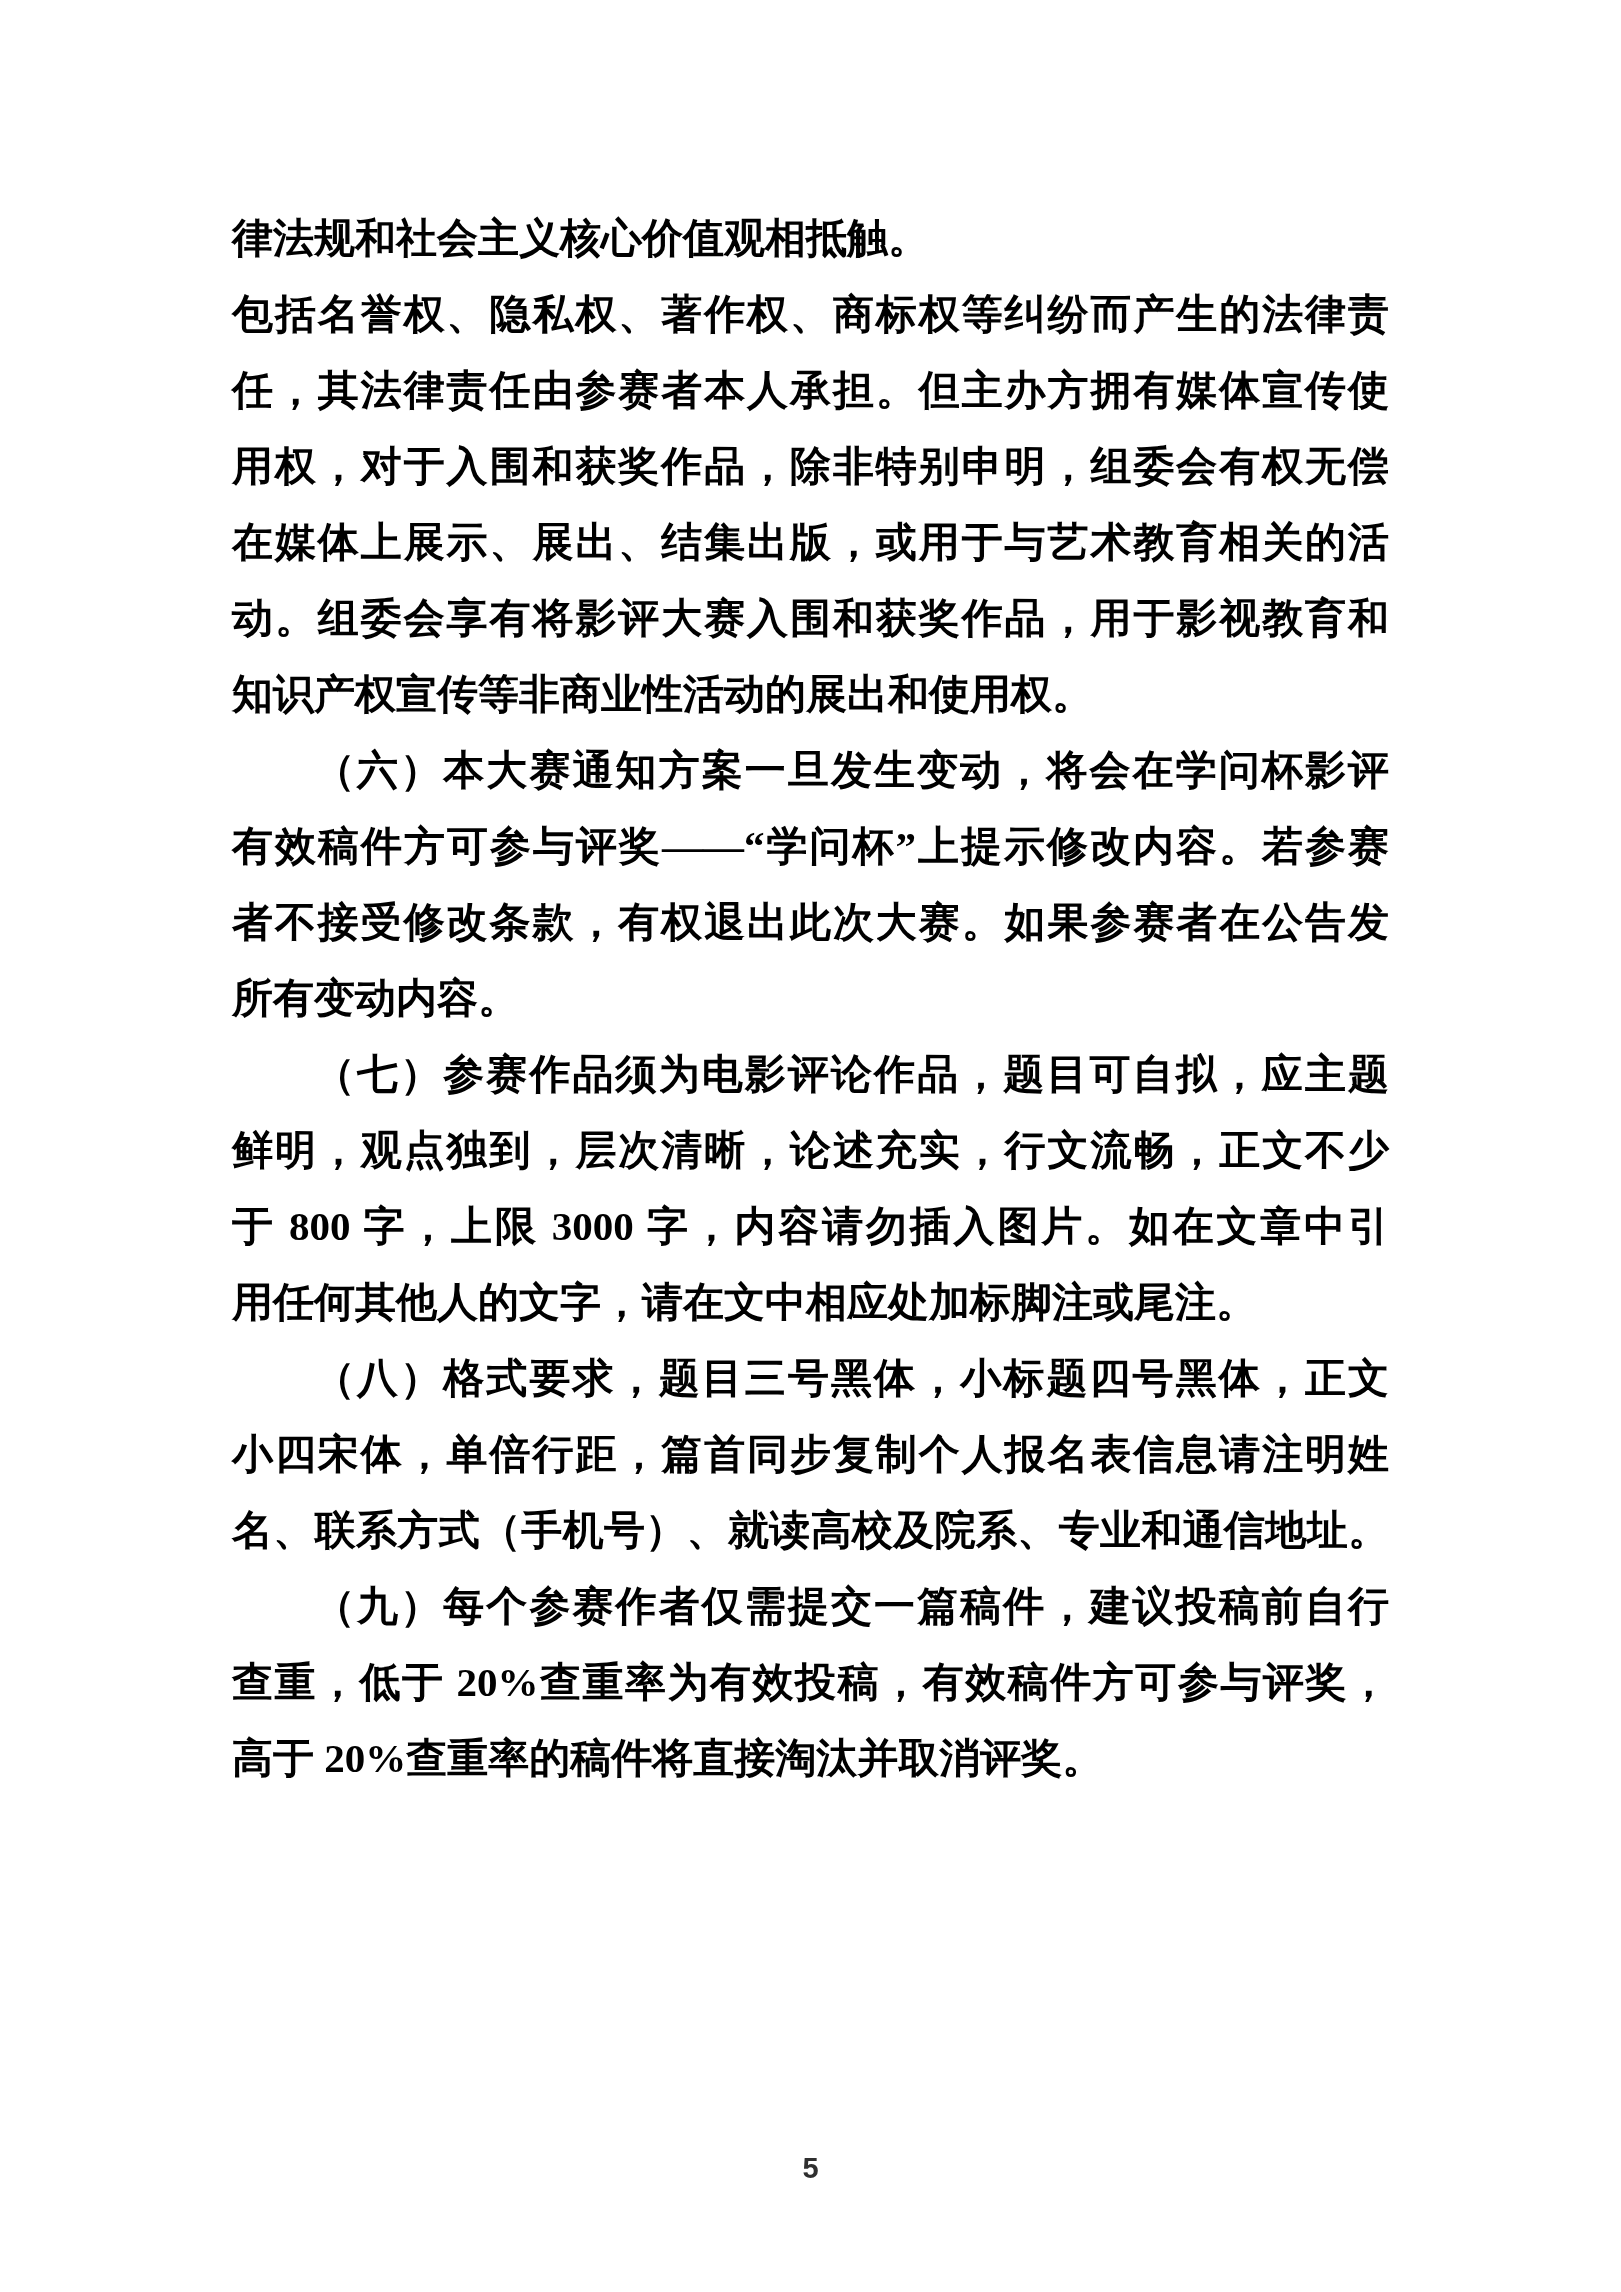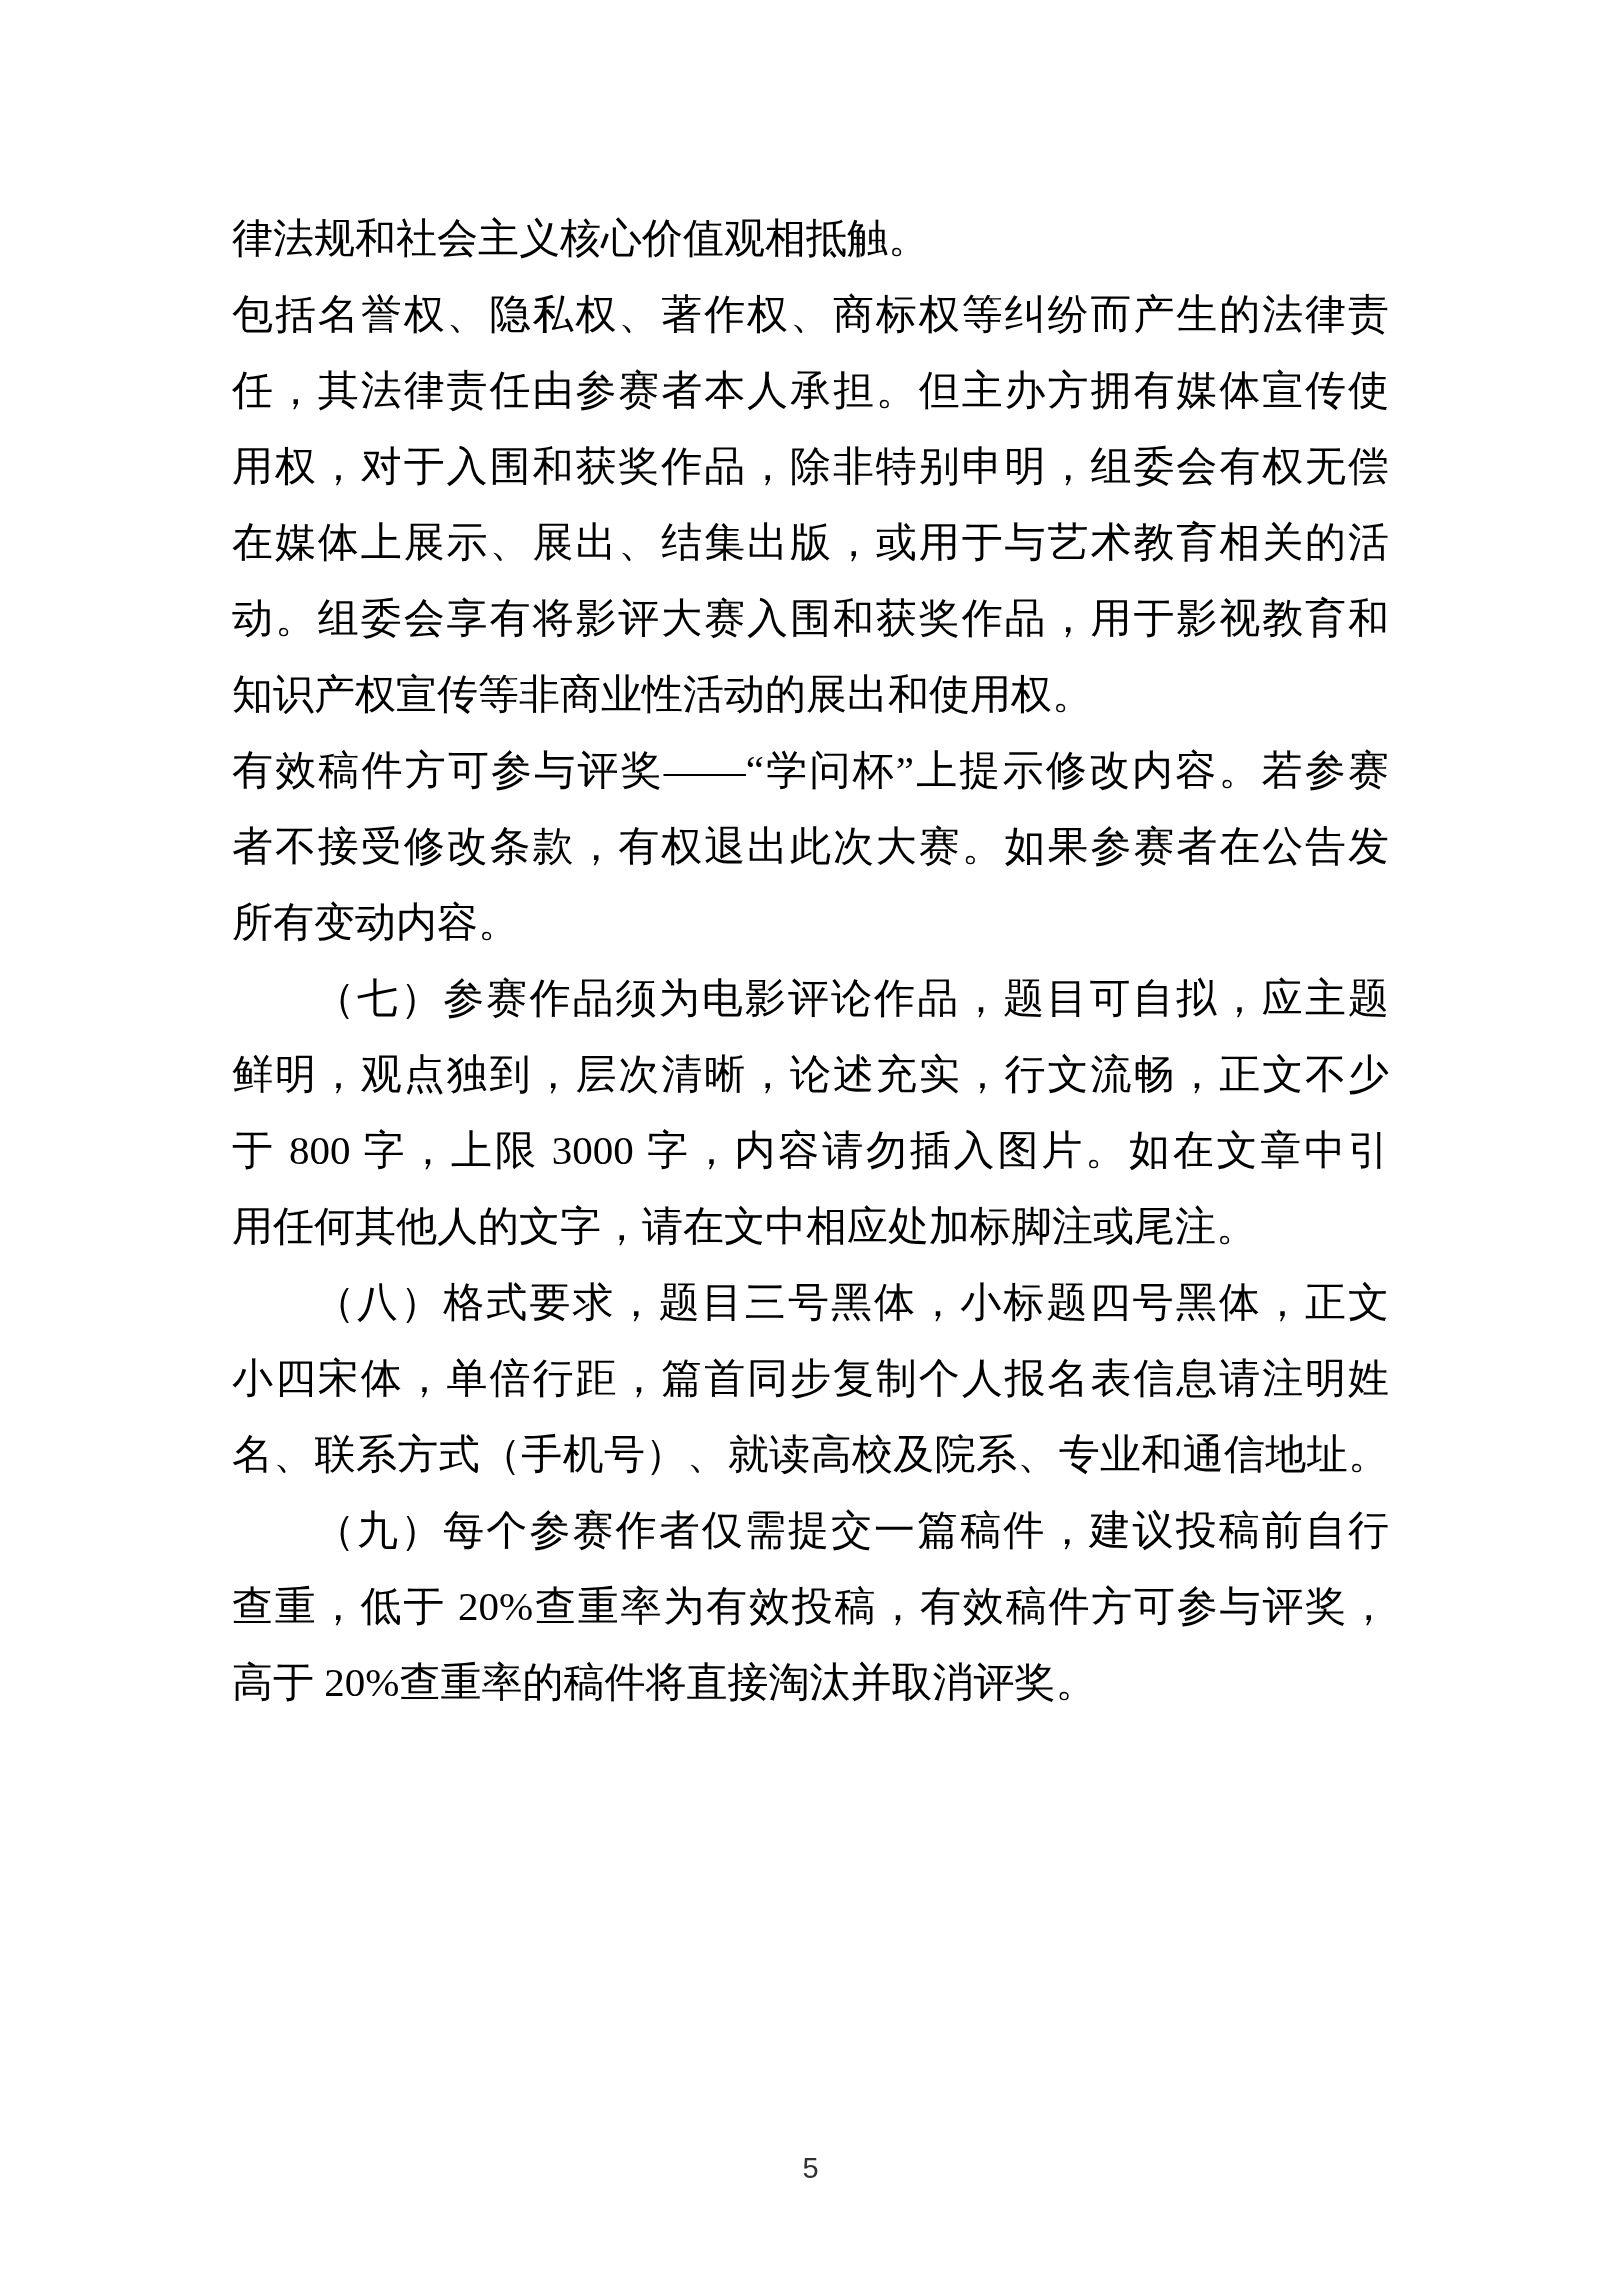--- a/index.html
+++ b/index.html
@@ -7,20 +7,21 @@
     padding: 0;
     background: #ffffff;
   }
   .page {
     position: relative;
     width: 1621px;
     height: 2293px;
     background: #ffffff;
     overflow: hidden;
     font-family: "Liberation Serif", serif;
+    font-weight: bold;
   }
   .text-block {
     position: absolute;
     left: 232px;
     top: 200px;
     width: 1157px;
     font-size: 41px;
     line-height: 76px;
     color: #000000;
     letter-spacing: 0;
@@ -55,20 +56,21 @@
 
 <div class="page">
   <div class="text-block">
     <div class="line end">律法规和社会主义核心价值观相抵触。</div>
     <div class="line fill">包括名誉权、隐私权、著作权、商标权等纠纷而产生的法律责</div>
     <div class="line fill">任，其法律责任由参赛者本人承担。但主办方拥有媒体宣传使</div>
     <div class="line fill">用权，对于入围和获奖作品，除非特别申明，组委会有权无偿</div>
     <div class="line fill">在媒体上展示、展出、结集出版，或用于与艺术教育相关的活</div>
     <div class="line fill">动。组委会享有将影评大赛入围和获奖作品，用于影视教育和</div>
     <div class="line end">知识产权宣传等非商业性活动的展出和使用权。</div>
+    <div class="line indent fill">（六）本大赛通知方案一旦发生变动，将会在学问杯影评</div>
     <div class="line fill">有效稿件方可参与评奖——“学问杯”上提示修改内容。若参赛</div>
     <div class="line fill">者不接受修改条款，有权退出此次大赛。如果参赛者在公告发</div>
     <div class="line end">所有变动内容。</div>
     <div class="line indent fill">（七）参赛作品须为电影评论作品，题目可自拟，应主题</div>
     <div class="line fill">鲜明，观点独到，层次清晰，论述充实，行文流畅，正文不少</div>
     <div class="line fill">于 800 字，上限 3000 字，内容请勿插入图片。如在文章中引</div>
     <div class="line end">用任何其他人的文字，请在文中相应处加标脚注或尾注。</div>
     <div class="line indent fill">（八）格式要求，题目三号黑体，小标题四号黑体，正文</div>
     <div class="line fill">小四宋体，单倍行距，篇首同步复制个人报名表信息请注明姓</div>
     <div class="line fill">名、联系方式（手机号）、就读高校及院系、专业和通信地址。</div>

